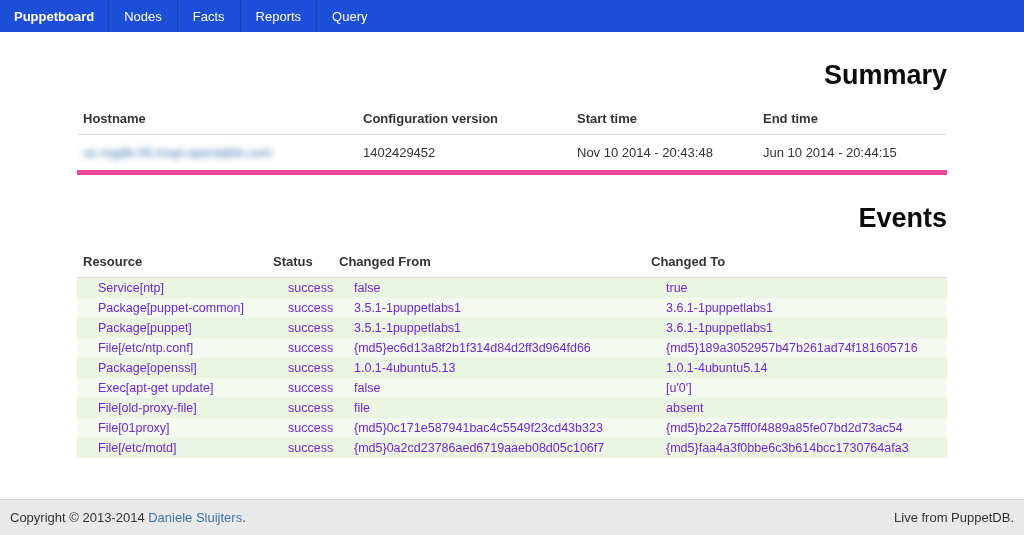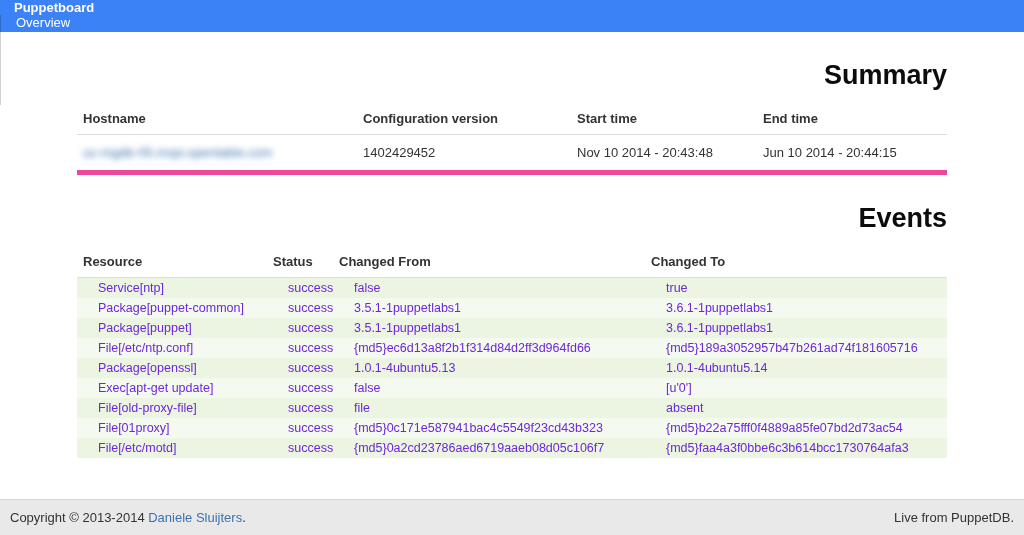--- a/index.html
+++ b/index.html
@@ -8,26 +8,25 @@
     font-family:"Liberation Sans", sans-serif;
     background:#ffffff;
     display:flex;
     flex-direction:column;
     overflow:hidden;
   }
 
   
   .navbar {
     height:32px;
-    background:#3b82f6;
+    background:#1d4ed8;
     display:flex;
     align-items:stretch;
     flex-shrink:0;
     font-size:13px;
-    flex-direction:column;
   }
   .navbar .brand {
     color:#fff;
     font-weight:bold;
     padding:0 14px;
     display:flex;
     align-items:center;
     cursor:pointer;
   }
   .navbar .nav-item {
@@ -101,25 +100,23 @@
     font-size:13px;
     color:#333;
   }
   .footer a { color:#3b73af; text-decoration:none; cursor:pointer; }
 </style>
 </head>
 <body>
 
 <div class="navbar">
   <div class="brand">Puppetboard</div>
-  <a class="nav-item">Overview</a>
   <a class="nav-item">Nodes</a>
   <a class="nav-item">Facts</a>
   <a class="nav-item">Reports</a>
-  <a class="nav-item">Metrics</a>
   <a class="nav-item">Query</a>
 </div>
 
 <div class="main">
   <div class="container">
 
     <h1 class="section-heading">Summary</h1>
 
     <table class="summary-table">
       <colgroup>

